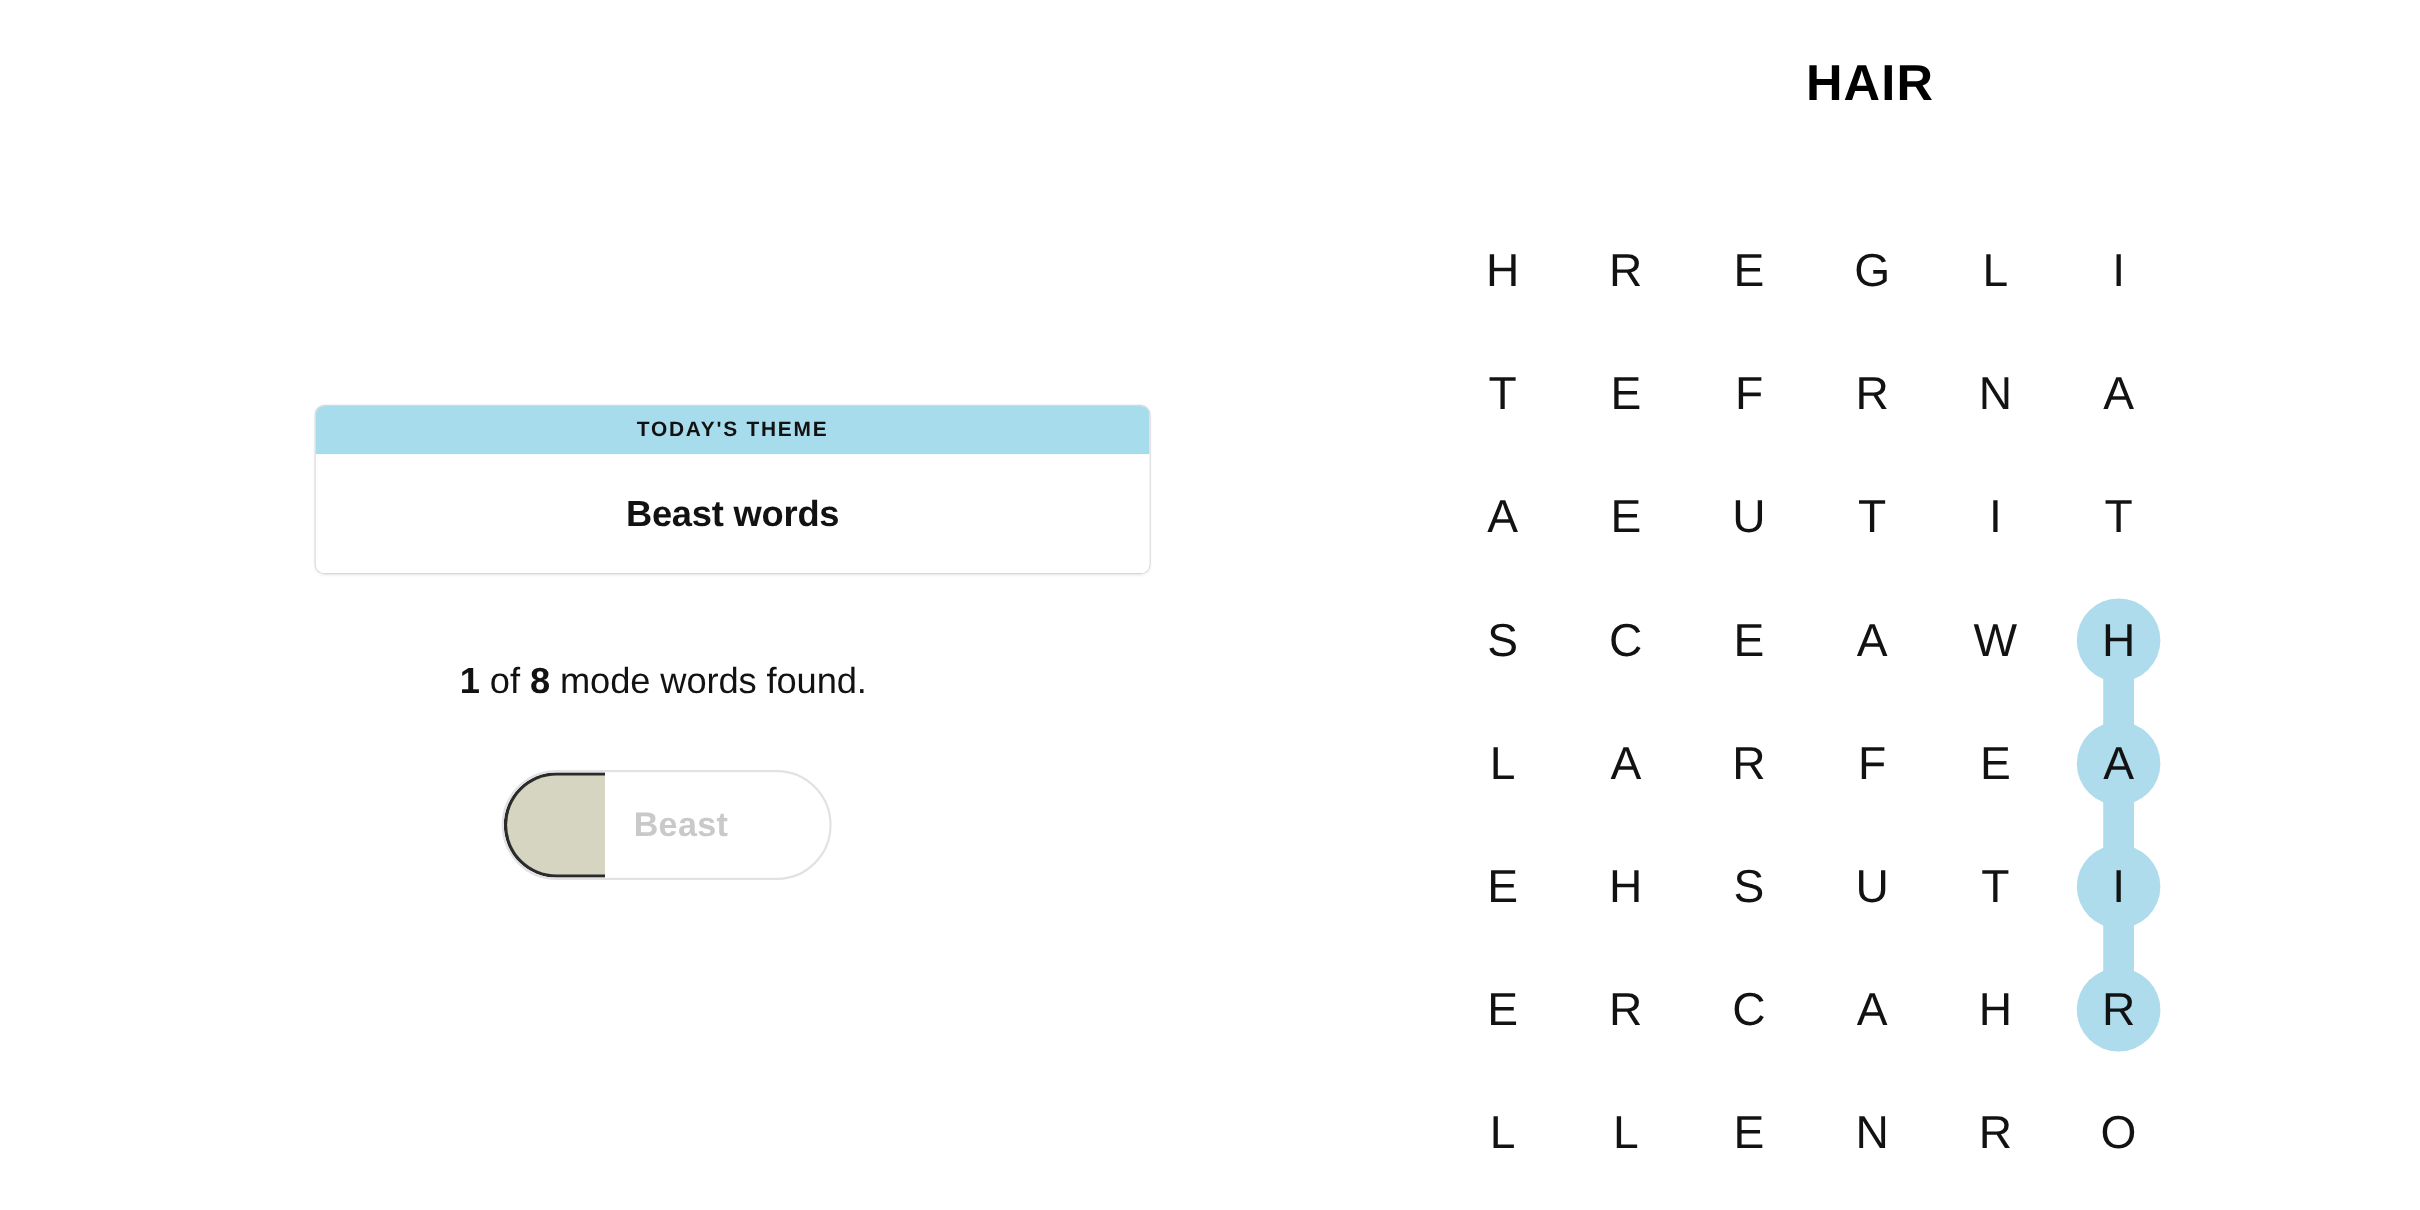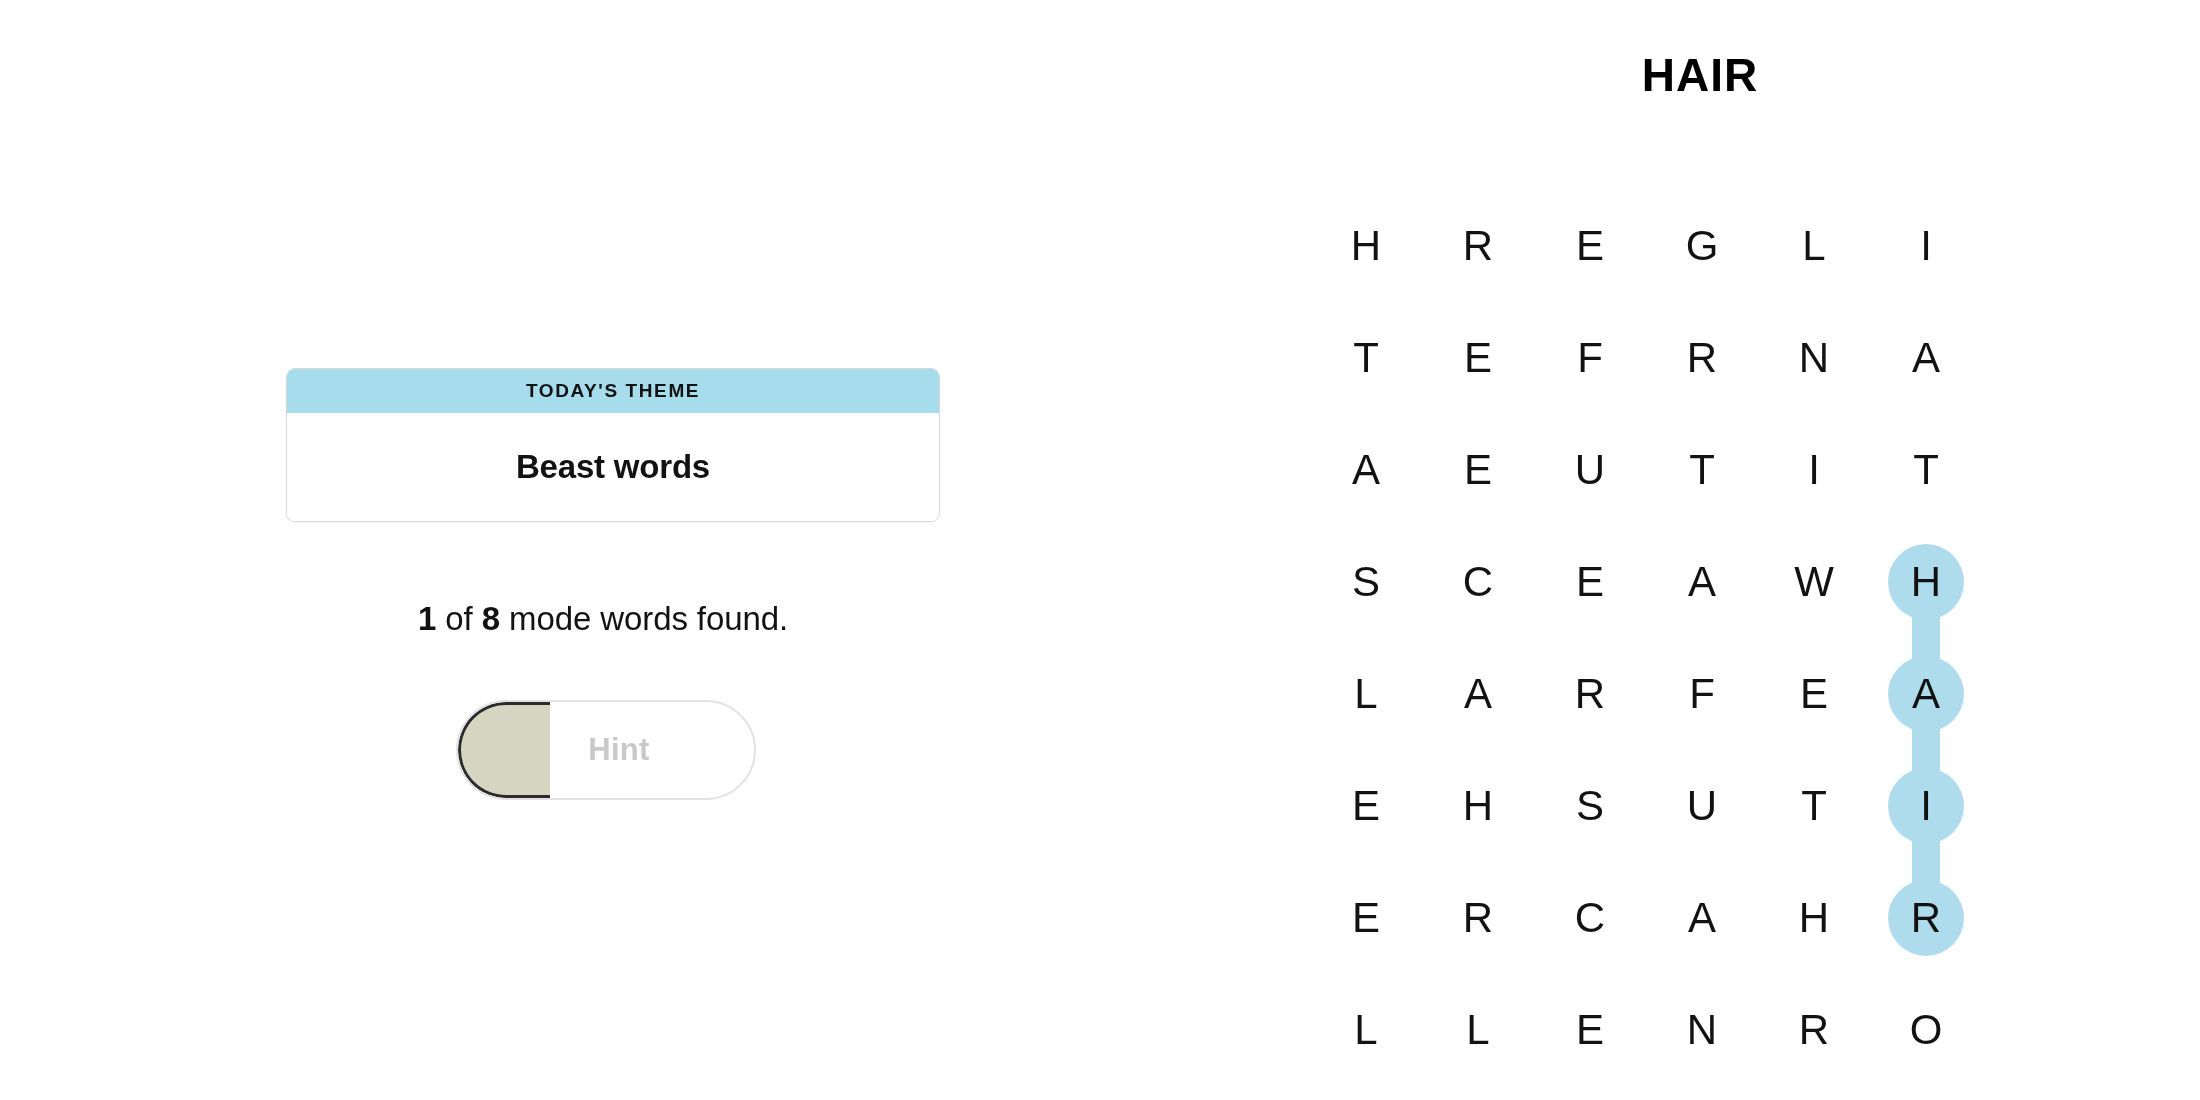--- a/index.html
+++ b/index.html
@@ -22,21 +22,21 @@
     left: 0;
     top: 0;
     width: 1200px;
     height: 1100px;
   }
 
   #theme-card {
     position: absolute;
     left: 286px;
     top: 368px;
-    width: 654px;
+    width: 760px;
     border-radius: 9px;
     background: #ffffff;
     border: 1px solid #d8d8d8;
     box-sizing: border-box;
     overflow: hidden;
     box-shadow: 0 1px 2px rgba(0,0,0,0.05);
   }
   #theme-card-header {
     background: #a7dced;
     height: 44px;
@@ -197,21 +197,21 @@
       <span id="theme-name">Beast words</span>
     </div>
   </div>
 
   <div id="progress-line">
     <span class="num">1</span><span> of </span><span class="num">8</span><span> mode words found.</span>
   </div>
 
   <div id="hint-button">
     <div id="hint-fill" style="background: rgb(213, 213, 193); border-color: rgb(43, 43, 43); width: 31%;"></div>
-    <div id="hint-label" style="color: rgb(201, 201, 201);">Hint</div>
+    <div id="hint-label" style="color: rgb(201, 201, 201);">Beast</div>
   </div>
 
 </div>
 
 <div id="right-panel">
 
   <div id="puzzle-title" style="color: #000000;">HAIR</div>
 
   <div id="grid-wrap">
       <div class="grid-row">

